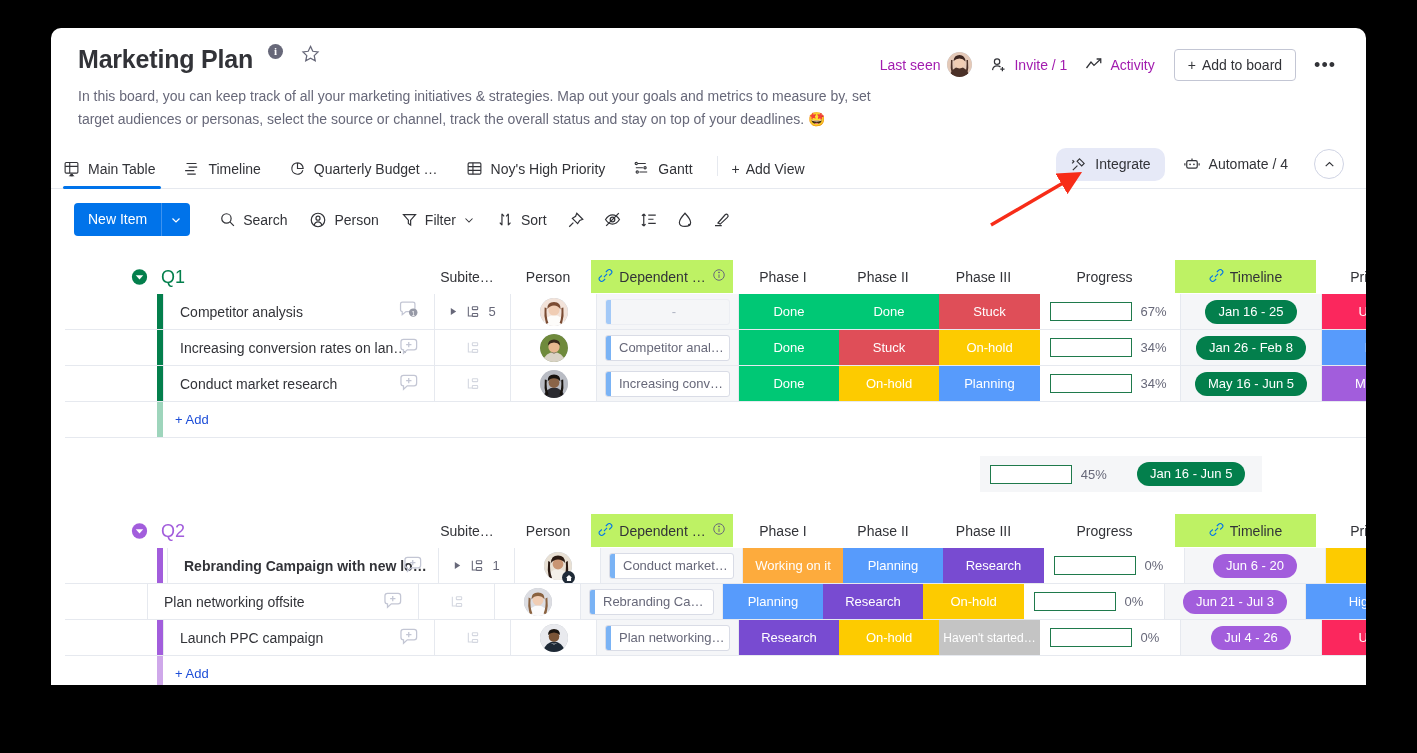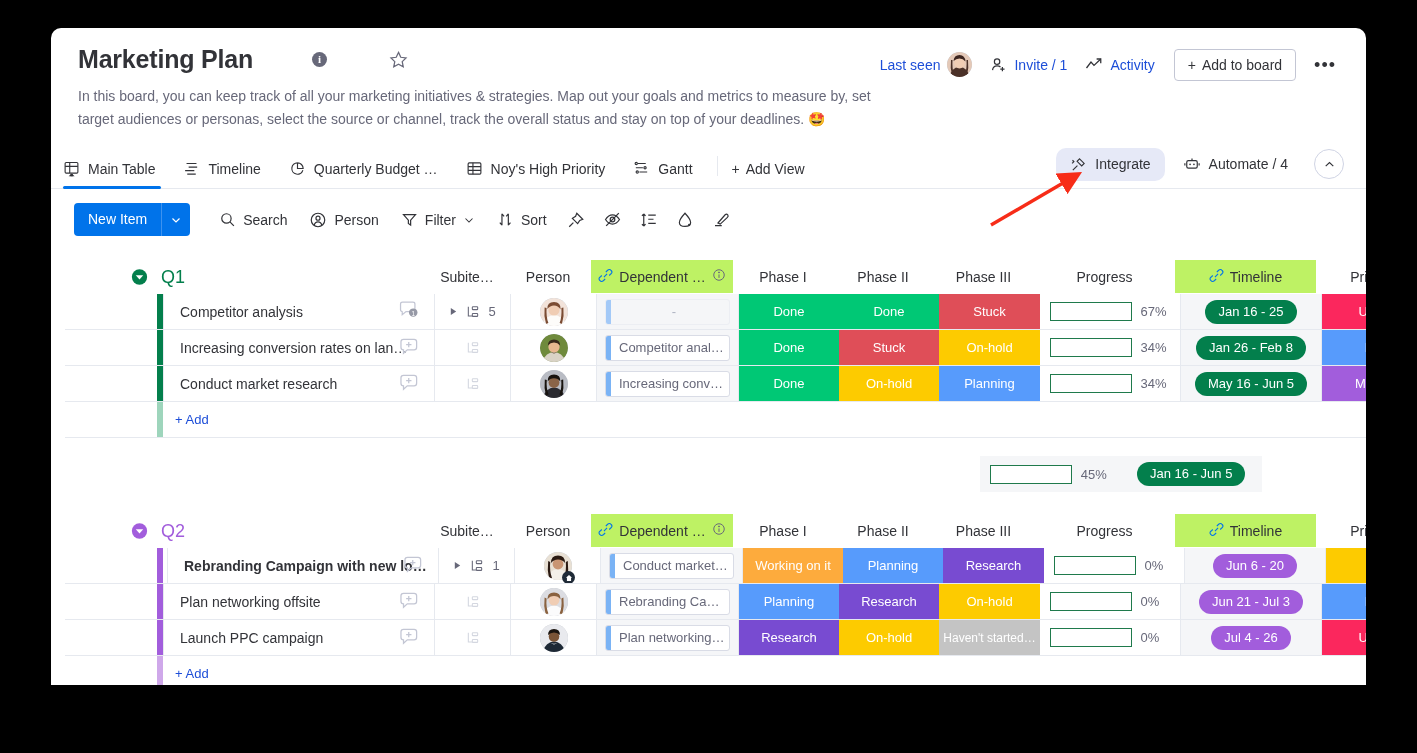--- a/index.html
+++ b/index.html
@@ -15,40 +15,40 @@
   #card {
     position: absolute; left: 51px; top: 28px;
     width: 1315px; height: 657px;
     background: #ffffff;
     border-radius: 10px 10px 0 0;
     overflow: hidden;
   }
 
   
   .hdr { position: relative; padding: 16px 24px 0 27px; }
-  .hdr-top { display: flex; align-items: center; gap: 44px; }
+  .hdr-top { display: flex; align-items: flex-start; }
   .board-title {
     font-size: 25px; font-weight: bold; color: #323338;
     letter-spacing: -0.2px; line-height: 30px;
   }
   .info-badge {
     width: 15px; height: 15px; border-radius: 50%;
     background: #676879; color: #fff; margin-left: 15px;
     font-size: 11px; font-weight: bold; text-align: center;
     line-height: 15px; font-family: "Liberation Serif", serif;
     cursor: pointer;
   }
   .star-icon { margin-left: 18px; cursor: pointer; line-height: 0; }
   .hdr-right {
     position: absolute; right: 24px; top: 18px;
     display: flex; align-items: center; gap: 0;
   }
   .hr-item {
     display: flex; align-items: center; gap: 7px;
-    font-size: 14px; color: #1d4ed8; padding: 6px 9px;
+    font-size: 14px; color: #a21caf; padding: 6px 9px;
     border-radius: 4px; cursor: pointer; white-space: nowrap;
   }
   .avatar {
     width: 25px; height: 25px; border-radius: 50%;
     overflow: hidden; flex: 0 0 auto;
     background: #c4c8d0;
   }
   .avatar svg { display: block; }
   .btn-outline {
     display: flex; align-items: center; gap: 6px;
@@ -780,21 +780,21 @@
             </span>
           </div>
           <div class="cell cell-shaded" style="width:141px">
             <span class="chip" style="background:#a25ddc">Jun 6 - 20</span>
           </div>
           <div class="cell status" style="width:112px; background:#fdcb00">Low</div>
         </div>
 
         <div class="row">
           <div class="row-color" style="background:#a25ddc"></div>
-          <div class="cell cell-name" style="width:272px; margin-left:16px; border-left:1px solid #e6e9ef;">
+          <div class="cell cell-name" style="width:272px; border-left:1px solid #e6e9ef;">
             <span class="nm">Plan networking offsite</span>
             <span class="chat-icon">
               <svg width="22" height="22" viewBox="0 0 26 26" fill="none" stroke="#c3c6d4" stroke-width="1.5">
                 <path d="M3.5 7.5 Q3.5 4.5 6.5 4.5 H19 Q22 4.5 22 7.5 V14 Q22 17 19 17 H11 L6.5 21 V17 H6.5 Q3.5 17 3.5 14 Z"></path>
                 <path d="M12.7 7.6 V13.9 M9.6 10.8 H15.9"></path>
               </svg>
             </span>
           </div>
           <div class="cell" style="width:76px">
             <svg width="16" height="16" viewBox="0 0 24 24" fill="none" stroke="#d4d7e0" stroke-width="1.6">

